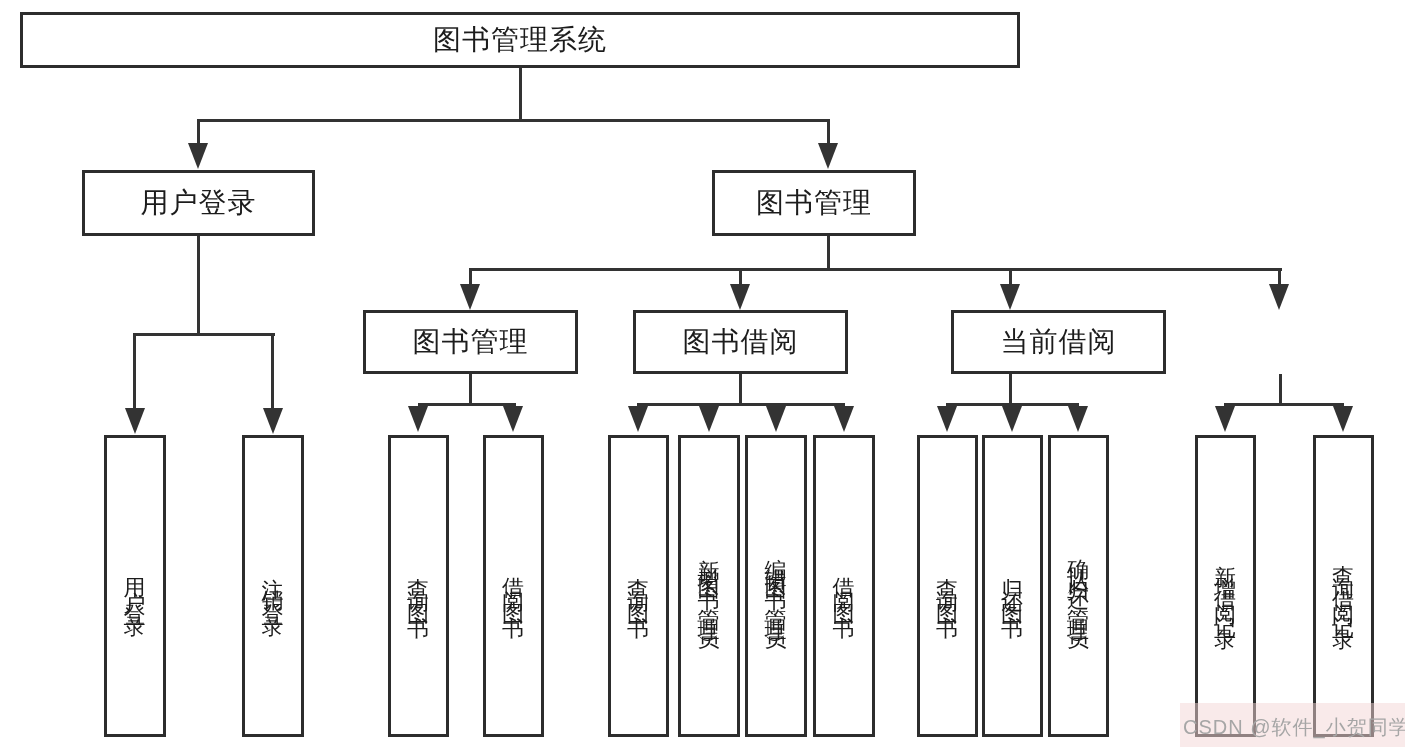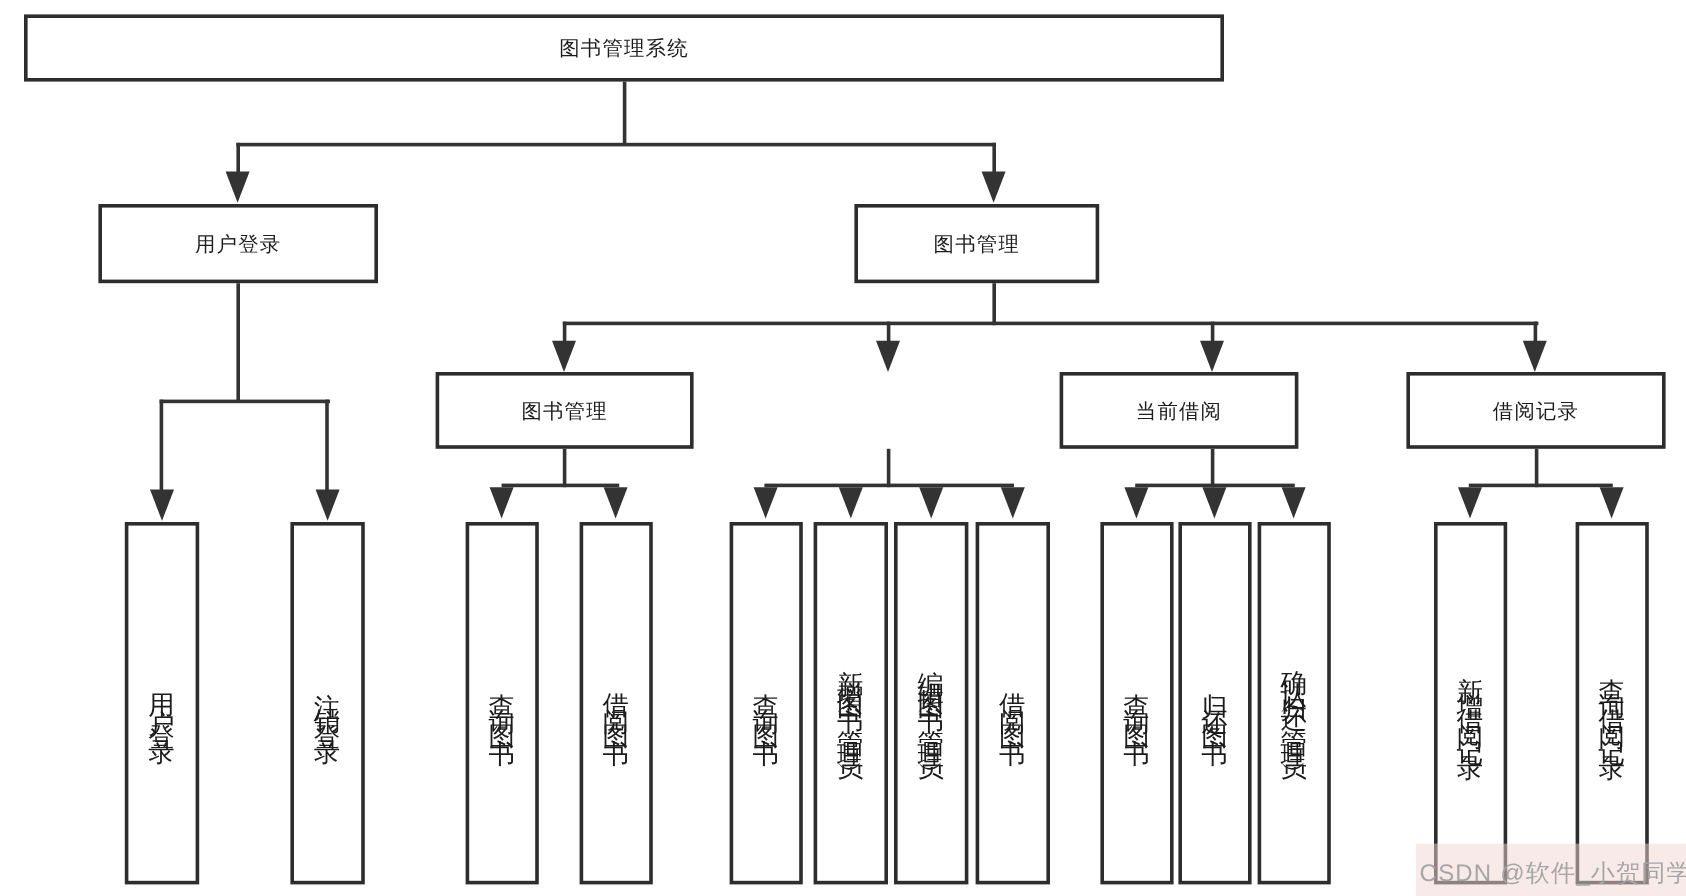--- a/index.html
+++ b/index.html
@@ -5,21 +5,21 @@
   html,body{margin:0;padding:0;background:#ffffff;}
   .stage{
     position:relative;width:1405px;height:747px;background:#ffffff;
     font-family:"Liberation Sans","DejaVu Sans",sans-serif;color:#1c1c1c;
     overflow:hidden;
   }
   .box{
     position:absolute;box-sizing:border-box;background:#ffffff;
     border:3px solid #2d2d2d;display:flex;align-items:center;justify-content:center;
   }
-  .hlabel{font-size:17px;letter-spacing:1px;white-space:nowrap;}
+  .hlabel{font-size:28px;letter-spacing:1px;white-space:nowrap;}
   .vlabel{
     writing-mode:vertical-rl;text-orientation:mixed;
     font-size:22px;letter-spacing:13px;line-height:1.05;white-space:nowrap;
   }
   .ln{position:absolute;background:#333333;}
   .arr{
     position:absolute;width:0;height:0;
     border-left:10px solid transparent;border-right:10px solid transparent;
     border-top:26px solid #333333;
   }
@@ -67,25 +67,25 @@
   <div class="ln" style="left:1009px;top:268px;width:3px;height:17px"></div>
   <div class="ln" style="left:1278px;top:268px;width:3px;height:17px"></div>
   <div class="arr" style="left:460px;top:284px"></div>
   <div class="arr" style="left:730px;top:284px"></div>
   <div class="arr" style="left:1000px;top:284px"></div>
   <div class="arr" style="left:1269px;top:284px"></div>
 
   <div class="box" style="left:363px;top:310px;width:215px;height:64px">
     <span class="hlabel">图书管理</span>
   </div>
-  <div class="box" style="left:883px;top:310px;width:199px;height:64px">
+  <div class="box" style="left:633px;top:310px;width:215px;height:64px">
+    <span class="hlabel">图书借阅</span>
+  </div>
+  <div class="box" style="left:951px;top:310px;width:215px;height:64px">
     <span class="hlabel">当前借阅</span>
-  </div>
-  <div class="box" style="left:1172px;top:310px;width:216px;height:64px">
-    <span class="hlabel">借阅记录</span>
   </div>
 
   <div class="ln" style="left:469px;top:374px;width:3px;height:32px"></div>
   <div class="ln" style="left:418px;top:403px;width:98px;height:3px"></div>
   <div class="arr" style="left:408px;top:406px"></div>
   <div class="arr" style="left:503px;top:406px"></div>
 
   <div class="ln" style="left:739px;top:374px;width:3px;height:32px"></div>
   <div class="ln" style="left:637px;top:403px;width:208px;height:3px"></div>
   <div class="arr" style="left:628px;top:406px"></div>

